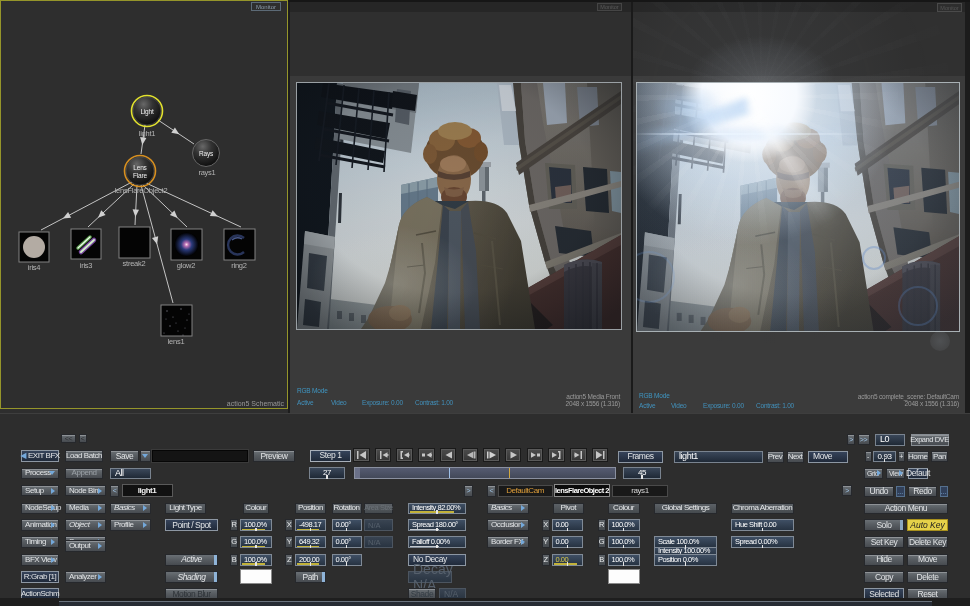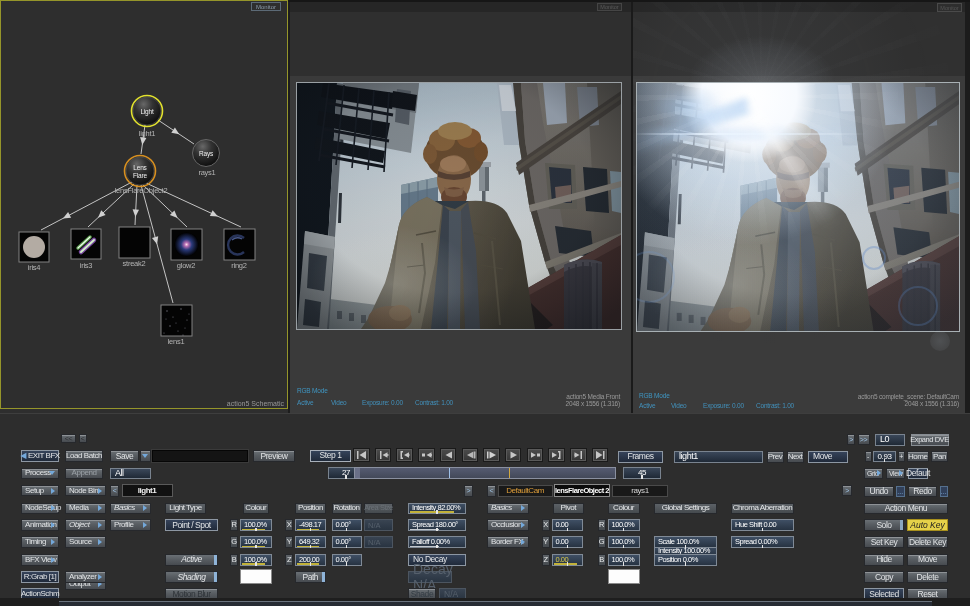--- a/index.html
+++ b/index.html
@@ -439,21 +439,21 @@
 <div class="abs tb" style="left:591.7px">
     <svg width="15" height="10">
       <path d="M3,1 3,9 9.5,5 z" fill="#c6c6c6"></path>
       <rect x="10" y="1" width="1.5" height="8" fill="#c6c6c6"></rect>
     </svg>
   </div>
 
 <div class="b" style="left:21px;top:467.5px;width:38px;height:11.5px;font-size:8px;justify-content:flex-start;padding-left:3px">Process<i class="darr"></i></div>
 <div class="b" style="left:65px;top:467.5px;width:38px;height:11.5px;font-size:8px;color:#9aa0a6">Append</div>
 <div class="f tl" style="left:110px;top:467.5px;width:40.5px;height:11.5px">All</div>
-<div class="f tick" style="left:328px;top:467px;width:36px;height:11.5px;font-size:8px">27</div>
+<div class="f tick" style="left:309px;top:467px;width:36px;height:11.5px;font-size:8px">27</div>
 <div class="abs" style="left:353.5px;top:467px;width:262px;height:11.5px;background:linear-gradient(180deg,#555b71,#434959);border:1px solid #8a90a0">
  <div class="abs" style="left:0;top:0;width:5px;height:9.5px;background:#6a7088"></div>
  <div class="abs" style="left:94px;top:0;width:1.5px;height:9.5px;background:#9ec0e8"></div>
  <div class="abs" style="left:154px;top:0;width:1.5px;height:9.5px;background:#d2a940"></div>
 </div>
 <div class="f tick" style="left:623px;top:467px;width:38px;height:11.5px;font-size:8px">45</div>
 <div class="b" style="left:864px;top:467.5px;width:19px;height:11.5px;font-size:7px;justify-content:flex-start;padding-left:2px">Grid<i class="arr" style="right:1px"></i></div>
 <div class="b" style="left:886px;top:467.5px;width:19px;height:11.5px;font-size:7px;justify-content:flex-start;padding-left:2px">View<i class="arr" style="right:1px"></i></div>
 <div class="n" style="left:908px;top:467.5px;width:20px;height:11.5px;font-size:8.5px">Default</div>
 
@@ -522,21 +522,21 @@
 <div class="lb" style="left:541.5px;top:536px;width:8px;height:12px;font-size:7.5px">Y</div>
 <div class="s tick" style="left:551.5px;top:536px;width:31.5px;height:12px;font-size:7.5px">0.00</div>
 <div class="lb" style="left:597.5px;top:536px;width:8px;height:12px;font-size:7.5px">G</div>
 <div class="s tick" style="left:607.5px;top:536px;width:32px;height:12px;font-size:7.5px">100.0%</div>
 <div class="s tick" style="left:654px;top:536px;width:63px;height:12px;font-size:7.5px">Scale 100.0%</div>
 <div class="s tick" style="left:731px;top:536px;width:63px;height:12px;font-size:7.5px">Spread 0.00%</div>
 <div class="b" style="left:864px;top:536px;width:40px;height:12px;font-size:8.5px">Set Key</div>
 <div class="b" style="left:907px;top:536px;width:41px;height:12px;font-size:8.5px">Delete Key</div>
 
 <div class="b" style="left:21px;top:553.5px;width:38px;height:12px;font-size:8px;justify-content:flex-start;padding-left:3px">BFX View<i class="arr"></i></div>
-<div class="b" style="left:65px;top:578px;width:41px;height:12px;font-size:8px;justify-content:flex-start;padding-left:3px">Output<i class="arr"></i></div>
+<div class="b" style="left:65px;top:540px;width:41px;height:12px;font-size:8px;justify-content:flex-start;padding-left:3px">Output<i class="arr"></i></div>
 <div class="b it" style="left:165px;top:553.5px;width:53px;height:12px;font-size:8.5px;box-shadow:inset -3px 0 0 #8fb4d8">Active</div>
 <div class="lb" style="left:230px;top:553.5px;width:8px;height:12px;font-size:7.5px">B</div>
 <div class="s yu tick" style="left:240px;top:553.5px;width:31.5px;height:12px;font-size:7.5px">100.0%</div>
 <div class="lb" style="left:285px;top:553.5px;width:8px;height:12px;font-size:7.5px">Z</div>
 <div class="s yu tick" style="left:295px;top:553.5px;width:30.5px;height:12px;font-size:7.5px">200.00</div>
 <div class="s tick" style="left:331.5px;top:553.5px;width:30px;height:12px;font-size:7.5px">0.00°</div>
 <div class="n tl" style="left:408px;top:553.5px;width:58px;height:12px;font-size:8.5px">No Decay</div>
 <div class="lb" style="left:541.5px;top:553.5px;width:8px;height:12px;font-size:7.5px">Z</div>
 <div class="s yu tick" style="left:551.5px;top:553.5px;width:31.5px;height:12px;font-size:7.5px;color:#d8c84a">0.00</div>
 <div class="lb" style="left:597.5px;top:553.5px;width:8px;height:12px;font-size:7.5px">B</div>

